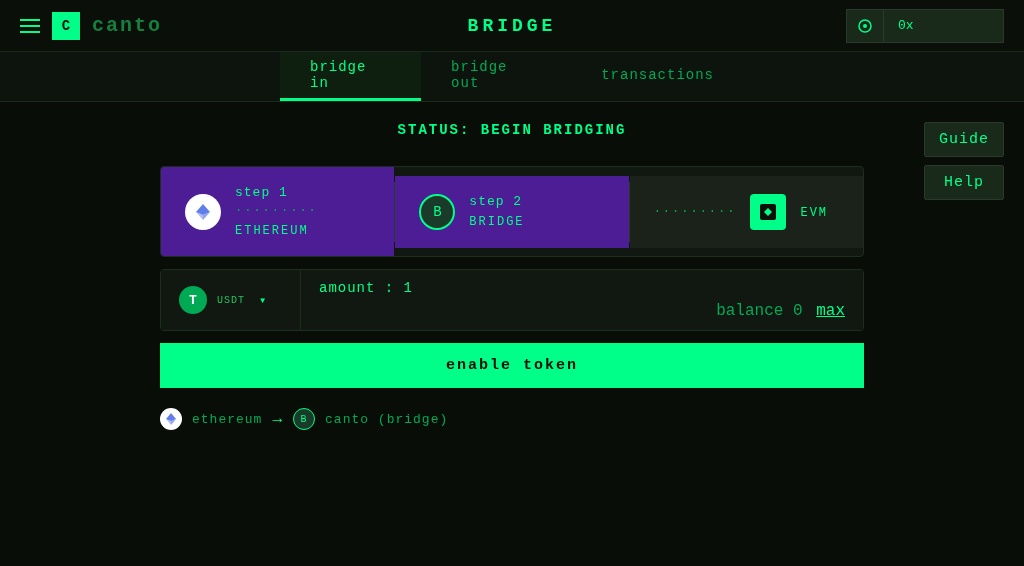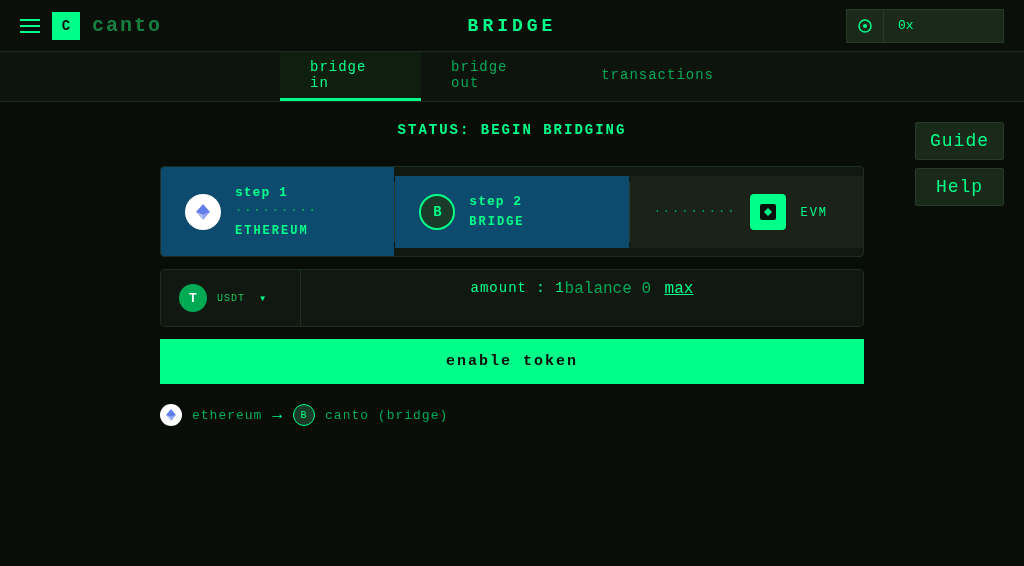--- a/index.html
+++ b/index.html
@@ -157,22 +157,21 @@
       overflow: hidden;
     }
     .step-block {
       display: flex;
       align-items: center;
       padding: 18px 24px;
       gap: 14px;
       flex: 1;
     }
     .step-block.active-step {
-      background: #0c4a6e;
-      font-weight: bold;
+      background: #4c1d95;
     }
     .step-block.inactive-step {
       background: #1a221a;
     }
     .step-divider {
       width: 1px;
       height: 60px;
       background: #2a3a2a;
     }
     .eth-icon {
@@ -269,22 +268,21 @@
     .chevron-down {
       color: #00ff88;
       font-size: 12px;
       margin-left: 4px;
     }
     .amount-box {
       background: #111811;
       flex: 1;
       padding: 10px 18px;
       display: flex;
-      flex-direction: row;
-      justify-content: center;
+      flex-direction: column;
     }
     .amount-label {
       color: #00ff88;
       font-size: 14px;
       letter-spacing: 1px;
       margin-bottom: 6px;
     }
     .balance-row {
       text-align: right;
       font-size: 16px;
@@ -357,21 +355,21 @@
       top: 20px;
       display: flex;
       flex-direction: column;
       gap: 8px;
     }
     .side-btn {
       background: #1a2a1a;
       border: 1px solid #2a3a2a;
       color: #00ff88;
       font-family: 'Courier New', Courier, monospace;
-      font-size: 18px;
+      font-size: 15px;
       padding: 8px 14px;
       cursor: pointer;
       letter-spacing: 1px;
       border-radius: 2px;
     }
   </style>
 </head>
 <body>
 
 <div class="header">

